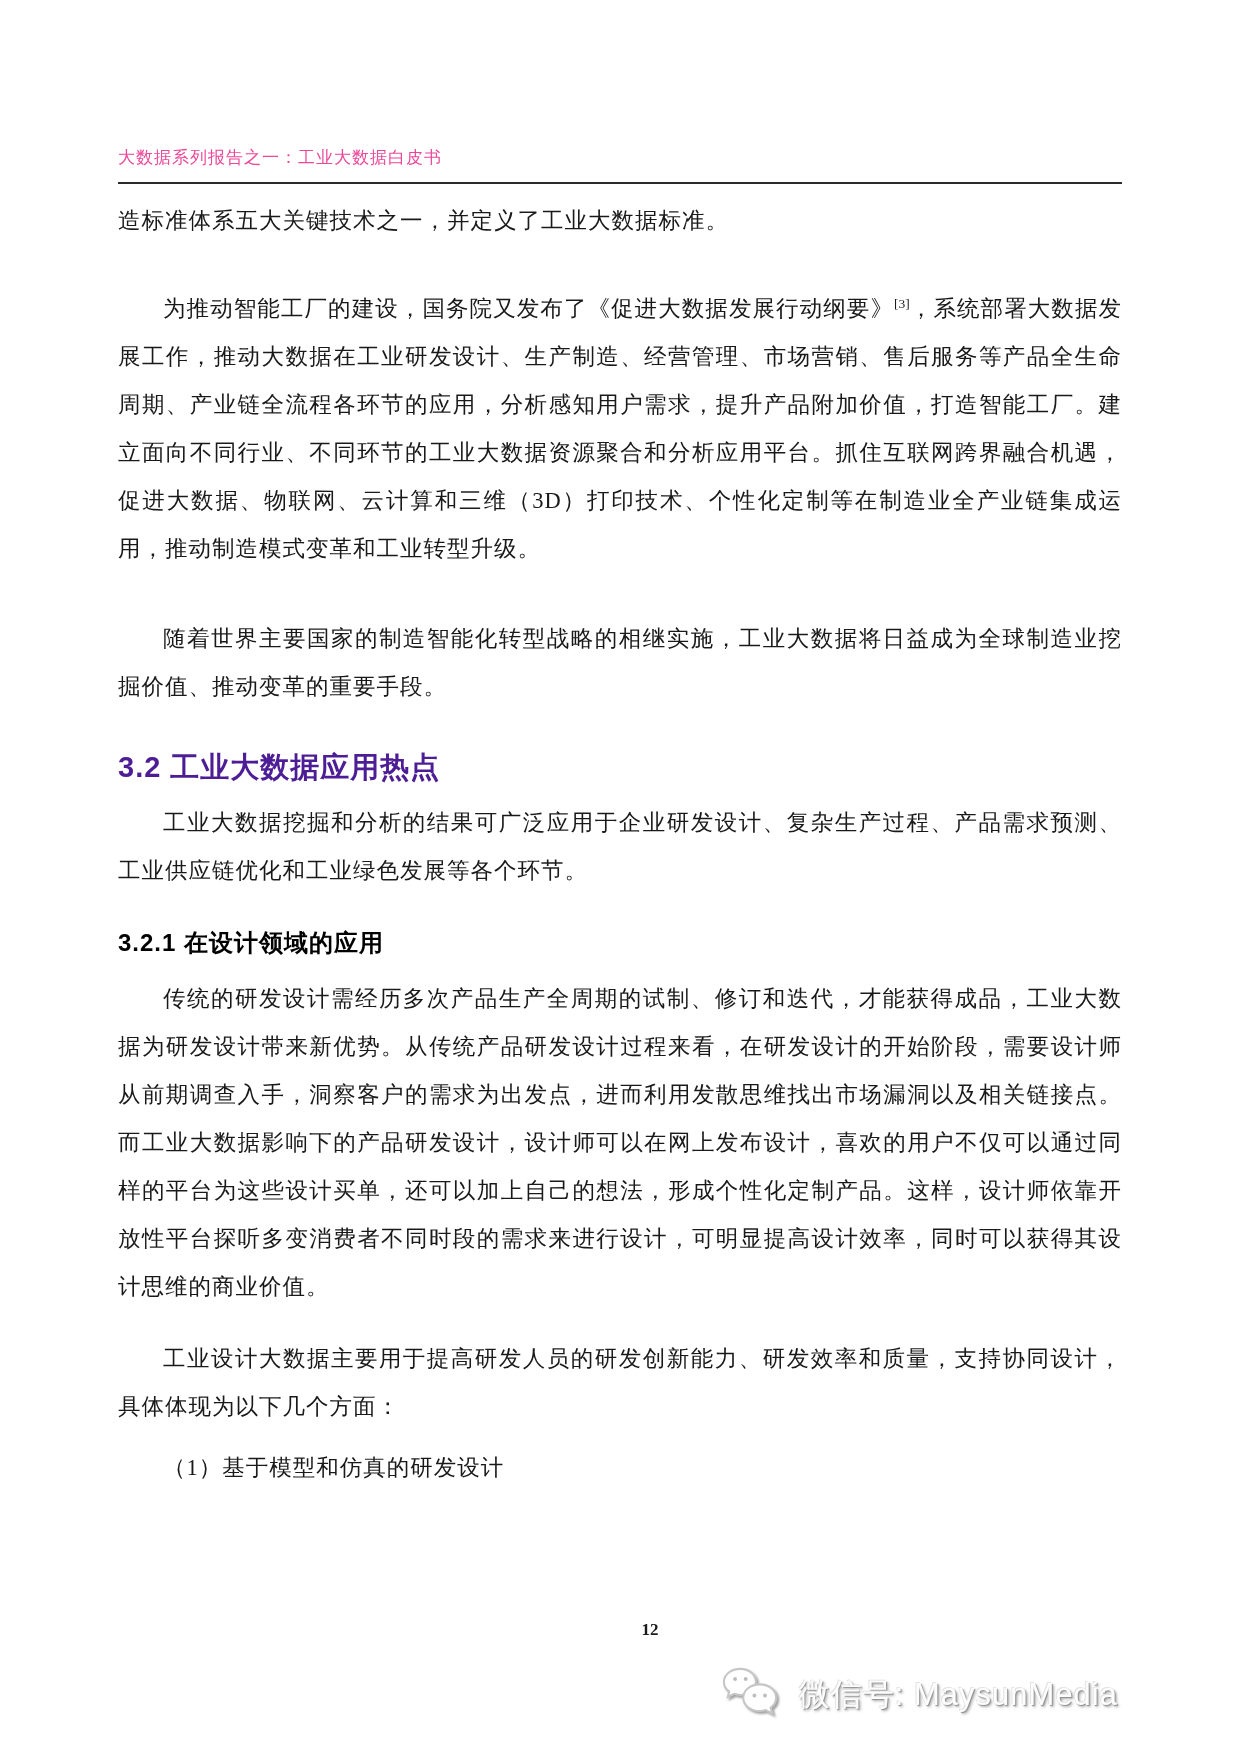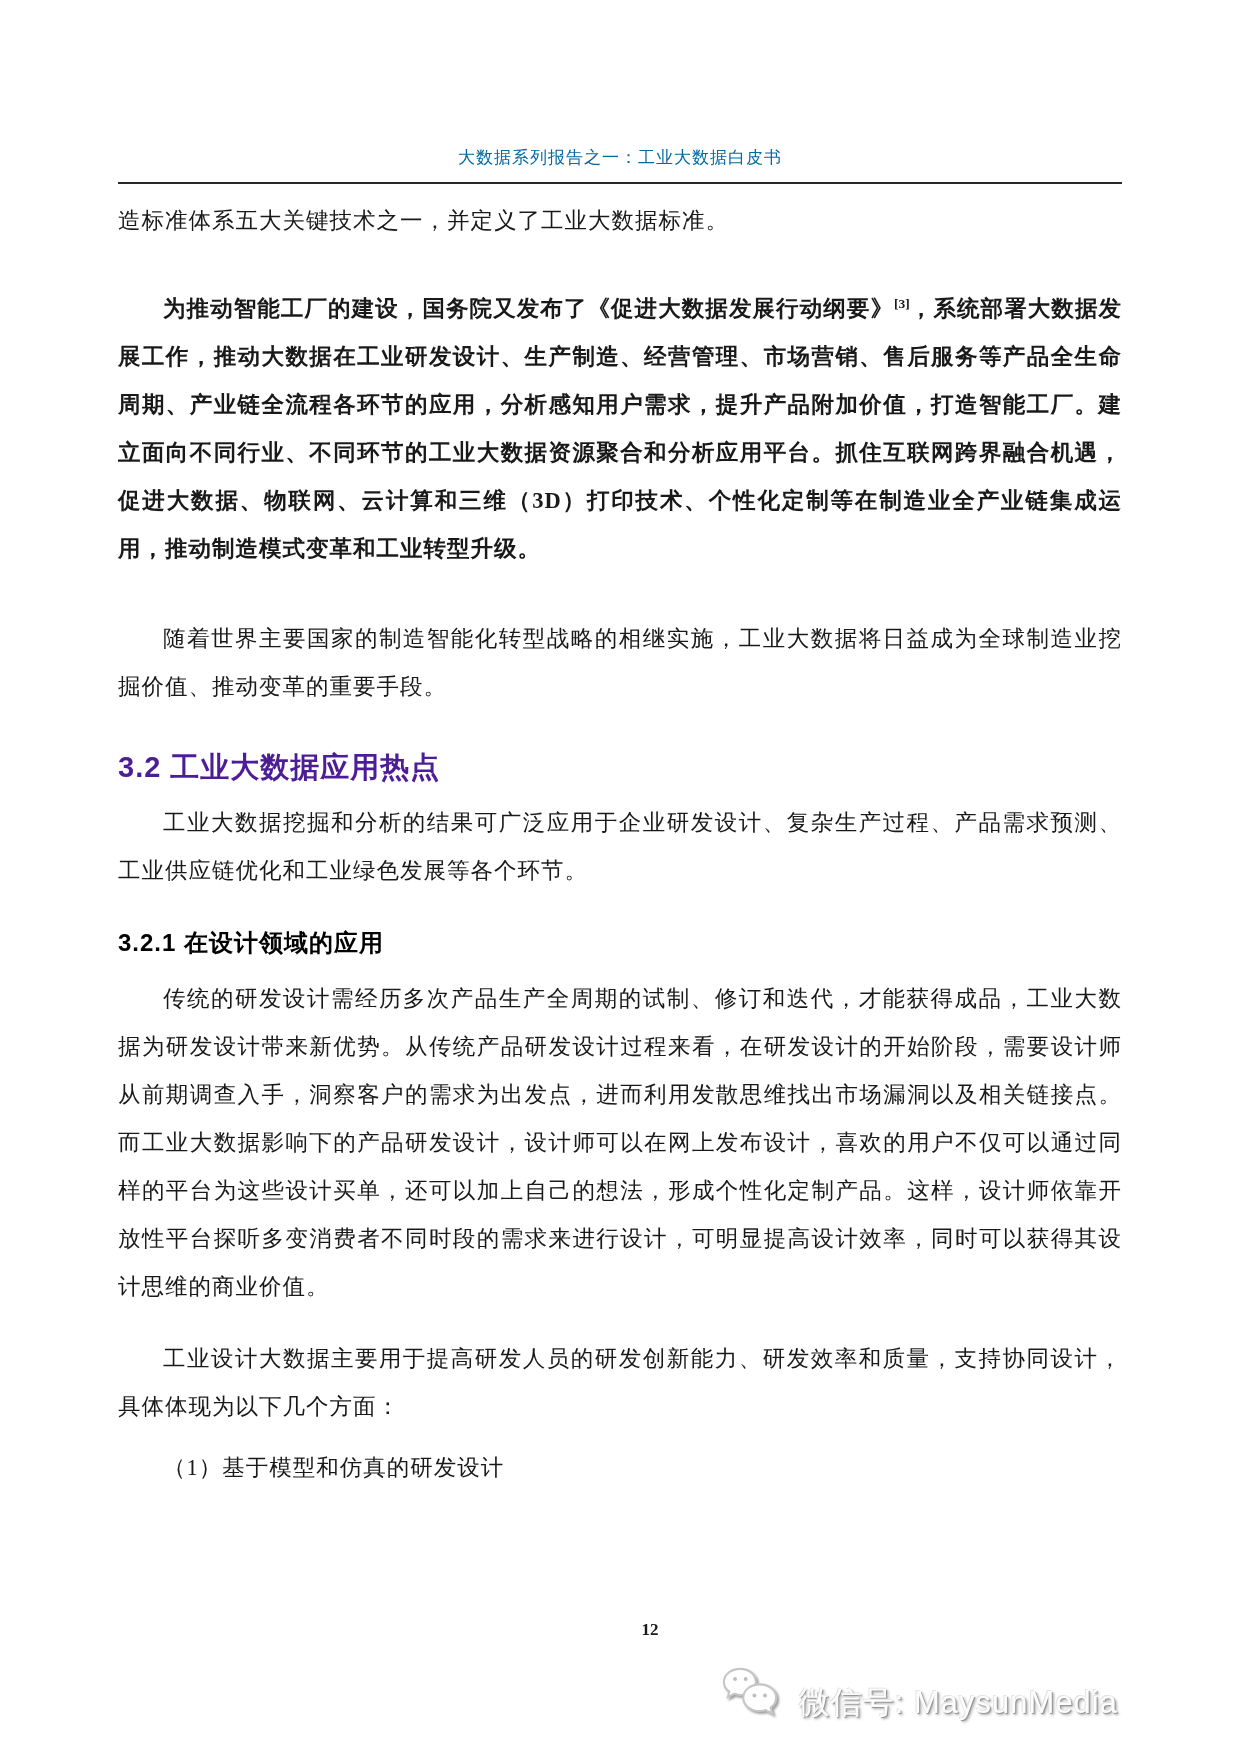--- a/index.html
+++ b/index.html
@@ -8,45 +8,45 @@
     width:1240px;
     height:1754px;
     background:#ffffff;
     overflow:hidden;
     font-family:"Liberation Serif","DejaVu Serif",serif;
     color:#1a1a1a;
   }
   
   .header{padding:146px 118px 0 118px;}
   .header-title{
-    text-align:center;
+    text-align:left;
     font-size:17px;
     line-height:24px;
-    color:#0369a1;
+    color:#ec4899;
     letter-spacing:1px;
   }
   .header-rule{
     margin-top:12px;
     height:2px;
     background:#2a2a2a;
   }
   
   .content{padding:0 118px;}
   .body{
     margin:0;
     font-size:22.5px;
     line-height:48px;
     letter-spacing:1px;
     text-align:justify;
     text-indent:2em;
     color:#191919;
   }
   .body.no-indent{text-indent:0;font-family:Liberation Serif, serif;}
   .p1{margin-top:13px;}
-  .p2{margin-top:40px;font-weight:bold;}
+  .p2{margin-top:40px;}
   .p3{margin-top:42px;}
   .p4{margin-top:10px;font-family:Liberation Serif, serif;}
   .p5{margin-top:14px;}
   .p6{margin-top:24px;}
   .p7{margin-top:13px;}
   sup.ref{
     font-size:0.6em;
     vertical-align:super;
     line-height:0;
     letter-spacing:0;
@@ -79,21 +79,21 @@
     font-size:17px;
     font-weight:bold;
     color:#1a1a1a;
     padding-left:30px;
   }
   .wechat-footer{
     position:absolute;
     top:1666px;
     right:122px;
     display:flex;
-    align-items:flex-end;
+    align-items:center;
     gap:17px;
   }
   .wechat-footer .label{
     font-family:"Liberation Sans","DejaVu Sans",sans-serif;
     font-size:31px;
     font-weight:400;
     color:#fdfdfd;
     letter-spacing:1px;
     text-shadow:
       -1px -1px 0 #e3e3e3,

